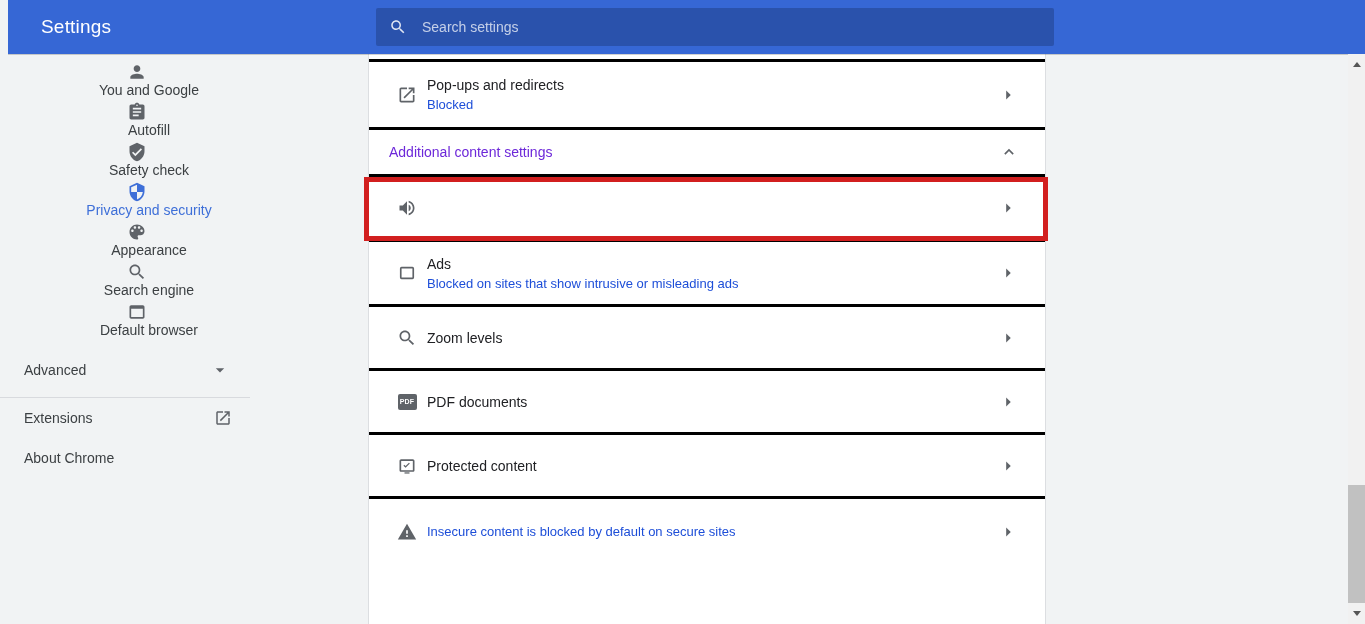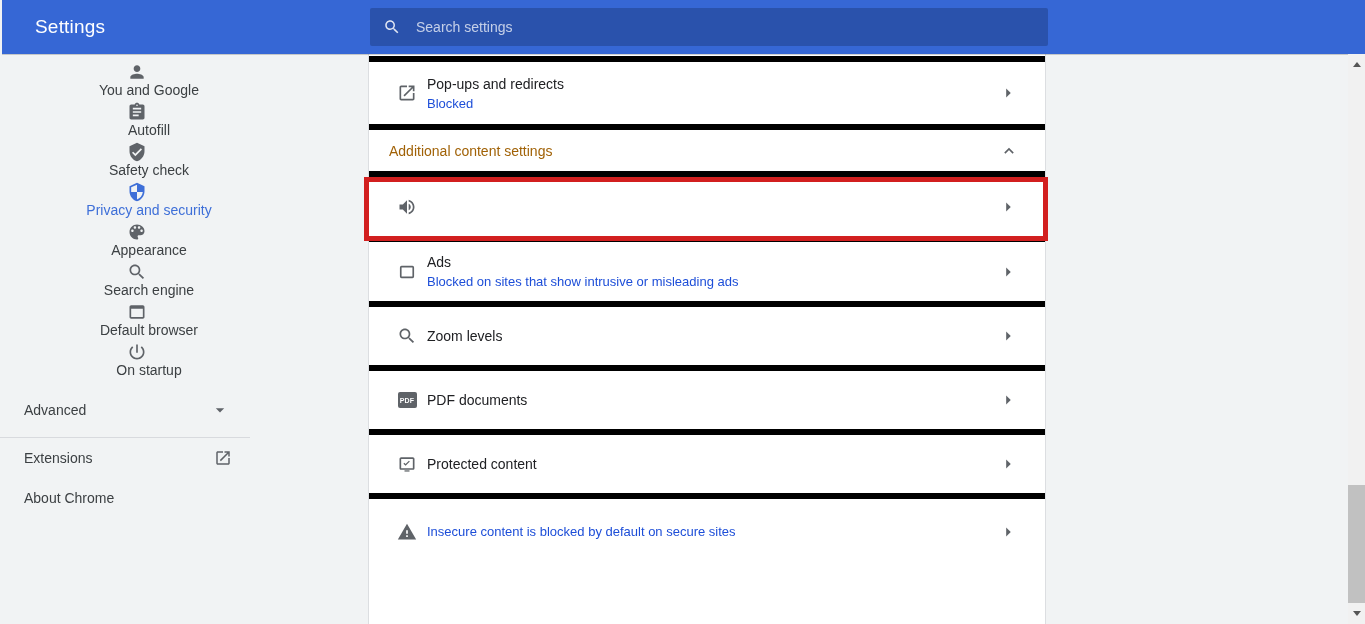--- a/index.html
+++ b/index.html
@@ -4,21 +4,21 @@
 <style>
   html,body { margin:0; padding:0; }
   body {
     width:1365px; height:624px; overflow:hidden; position:relative;
     background:#f1f3f4;
     font-family:"Liberation Sans","DejaVu Sans",sans-serif;
     -webkit-font-smoothing:antialiased;
   }
   
   .header {
-    position:absolute; top:0; left:2px; right:0; height:54px;
+    position:absolute; top:0; left:8px; right:0; height:54px;
     background:#3667d5; z-index:30;
     box-shadow:0 1px 0 rgba(0,0,0,.18);
   }
   .header-title {
     position:absolute; left:33px; top:50%; transform:translateY(-50%);
     color:#ffffff; font-size:19px; font-weight:500; letter-spacing:.2px;
   }
   .search-bar {
     position:absolute; left:368px; top:8px; width:678px; height:38px;
     background:#2a52ac; border-radius:2px;
@@ -55,34 +55,34 @@
   .footer-item .ext-icon { color:#5f6368; display:flex; }
 
   
   .card {
     position:absolute; left:368px; top:54px; width:678px; height:570px;
     background:#ffffff; box-sizing:border-box;
     border-left:1px solid #dcdee1; border-right:1px solid #dcdee1;
   }
   .row {
     display:flex; align-items:center; padding:0 26px 0 28px;
-    border-bottom:6px solid #000000; cursor:pointer; box-sizing:border-box;
+    border-bottom:3px solid #000000; cursor:pointer; box-sizing:border-box;
   }
   .row-stub { height:8px; padding:0; cursor:default; }
   .h68 { height:68px; } .h65 { height:65px; } .h64 { height:64px; } .h47 { height:47px; }
   .row-icon {
     width:20px; height:20px; color:#5f6368; flex:none;
     display:flex; align-items:center; justify-content:center;
   }
   .row-text { margin-left:10px; }
   .row-title { font-size:14px; color:#202124; line-height:20px; }
   .row-sub { font-size:13px; color:#1d4ed8; line-height:19px; }
   .chev { margin-left:auto; color:#5f6368; display:flex; }
   .section-row { padding-left:20px; }
-  .section-row .row-title { color:#a16207; }
+  .section-row .row-title { color:#6d28d9; }
   .pdf-badge {
     width:19px; height:16px; background:#5f6368; border-radius:2px;
     color:#fff; font-size:7px; font-weight:bold; letter-spacing:.2px;
     display:flex; align-items:center; justify-content:center;
   }
   .filler { height:59px; }
 
   
   .highlight-box {
     position:absolute; left:364px; top:177px; width:684px; height:64px;
@@ -182,28 +182,20 @@
   <div class="nav-item">
     <span class="nav-icon">
       <svg width="20" height="20" viewBox="0 0 24 24" fill="currentColor">
           <path d="M19 4H5c-1.11 0-2 .9-2 2v12c0 1.1.89 2 2 2h14c1.1 0 2-.9 2-2V6c0-1.1-.89-2-2-2zm0 14H5V8h14v10z"></path>
           <rect x="5" y="5.6" width="3" height="1.6"></rect>
         </svg>
     </span>
     <span class="nav-label">Default browser</span>
   </div>
 
-  <div class="nav-item">
-    <span class="nav-icon">
-      <svg width="20" height="20" viewBox="0 0 24 24" fill="currentColor">
-          <path d="M13 3h-2v10h2V3zm4.83 2.17l-1.42 1.42C17.99 7.86 19 9.81 19 12c0 3.87-3.13 7-7 7s-7-3.13-7-7c0-2.19 1.01-4.14 2.58-5.42L6.17 5.17C4.23 6.82 3 9.26 3 12c0 4.97 4.03 9 9 9s9-4.03 9-9c0-2.74-1.23-5.18-3.17-6.83z"></path>
-        </svg>
-    </span>
-    <span class="nav-label">On startup</span>
-  </div>
 
   <div class="advanced-row">
     <span>Advanced</span>
     <span class="caret">
       <svg width="20" height="20" viewBox="0 0 24 24" fill="currentColor">
           <path d="M7 10l5 5 5-5z"></path>
         </svg>
     </span>
   </div>
 

